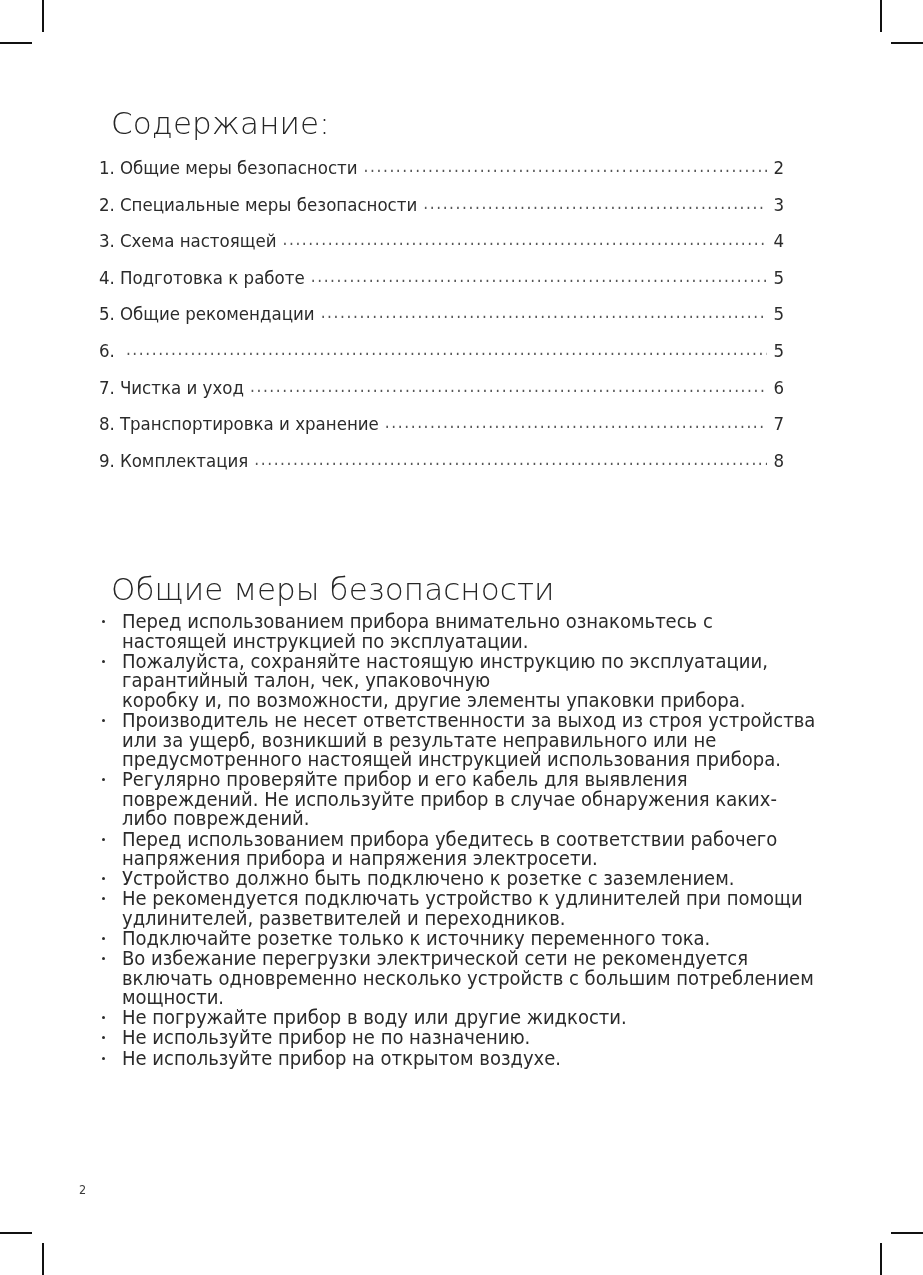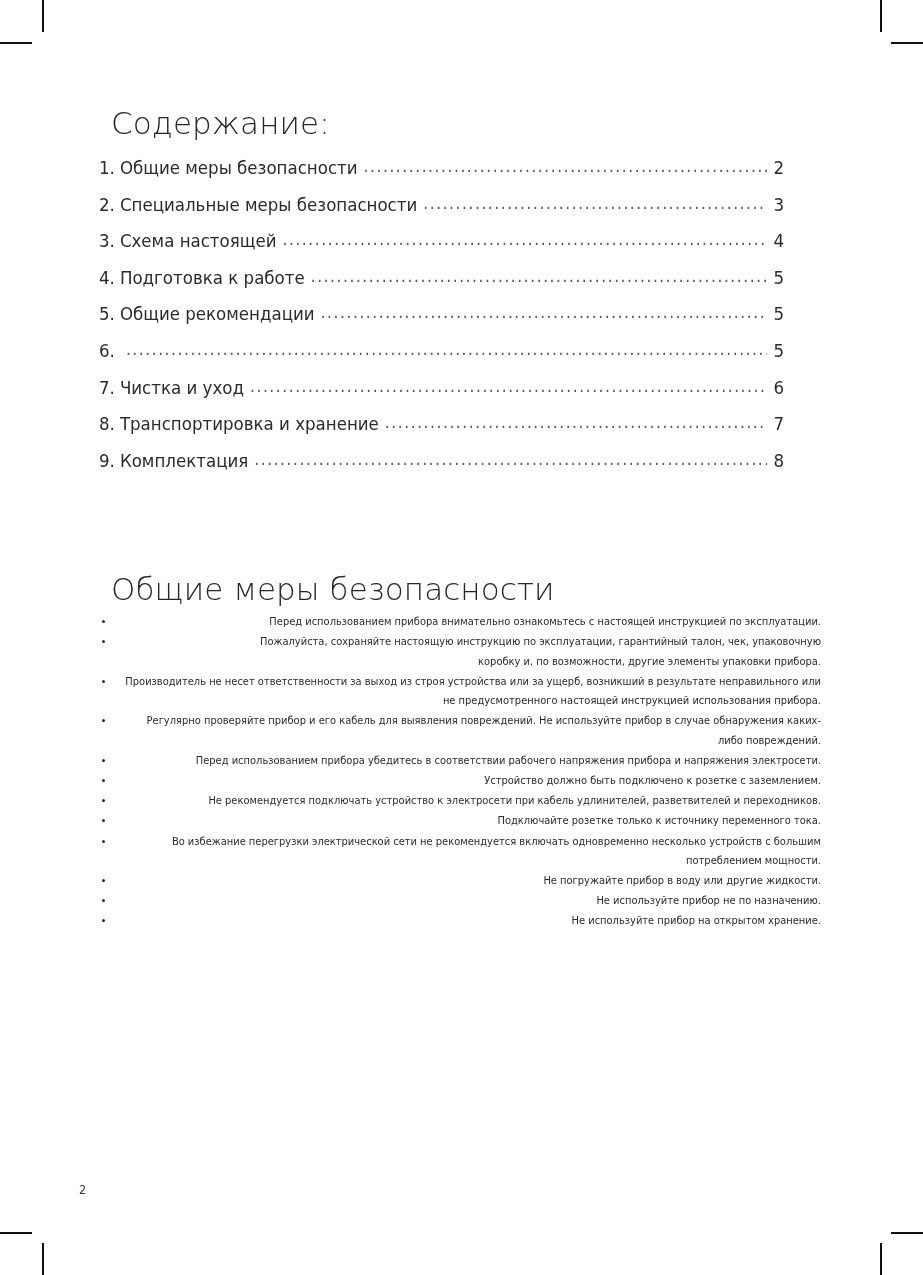--- a/index.html
+++ b/index.html
@@ -117,27 +117,26 @@
     top: 612px;
     width: 722px;
     list-style: none;
     margin: 0;
     padding: 0;
   }
 
   .bullet-item {
     position: relative;
     padding-left: 23px;
-    font-size: 11px;
+    font-size: 20px;
     line-height: 19.6px;
     color: #2b2b2b;
     margin: 0 0 0.5px 0;
     font-family: "DejaVu Sans", "Liberation Sans", sans-serif;
     font-stretch: semi-condensed;
-    text-align: right;
   }
 
   .bullet-item .dot {
     position: absolute;
     left: 3px;
     top: 8px;
     width: 3px;
     height: 3px;
     background: #2b2b2b;
     border-radius: 50%;
@@ -250,39 +249,39 @@
       <li class="bullet-item">
         <span class="dot"></span>
         <span class="bullet-text">Перед использованием прибора убедитесь в соответствии рабочего напряжения прибора и напряжения электросети.</span>
       </li>
       <li class="bullet-item">
         <span class="dot"></span>
         <span class="bullet-text">Устройство должно быть подключено к розетке с заземлением.</span>
       </li>
       <li class="bullet-item">
         <span class="dot"></span>
-        <span class="bullet-text">Не рекомендуется подключать устройство к электросети при кабель удлинителей, разветвителей и переходников.</span>
+        <span class="bullet-text">Не рекомендуется подключать устройство к удлинителей при помощи удлинителей, разветвителей и переходников.</span>
       </li>
       <li class="bullet-item">
         <span class="dot"></span>
         <span class="bullet-text">Подключайте розетке только к источнику переменного тока.</span>
       </li>
       <li class="bullet-item">
         <span class="dot"></span>
         <span class="bullet-text">Во избежание перегрузки электрической сети не рекомендуется включать одновременно несколько устройств с большим потреблением мощности.</span>
       </li>
       <li class="bullet-item">
         <span class="dot"></span>
         <span class="bullet-text">Не погружайте прибор в воду или другие жидкости.</span>
       </li>
       <li class="bullet-item">
         <span class="dot"></span>
         <span class="bullet-text">Не используйте прибор не по назначению.</span>
       </li>
       <li class="bullet-item">
         <span class="dot"></span>
-        <span class="bullet-text">Не используйте прибор на открытом хранение.</span>
+        <span class="bullet-text">Не используйте прибор на открытом воздухе.</span>
       </li>
     </ul>
 
   <div id="folio">2</div>
 
 </div>
 
 </body></html>

